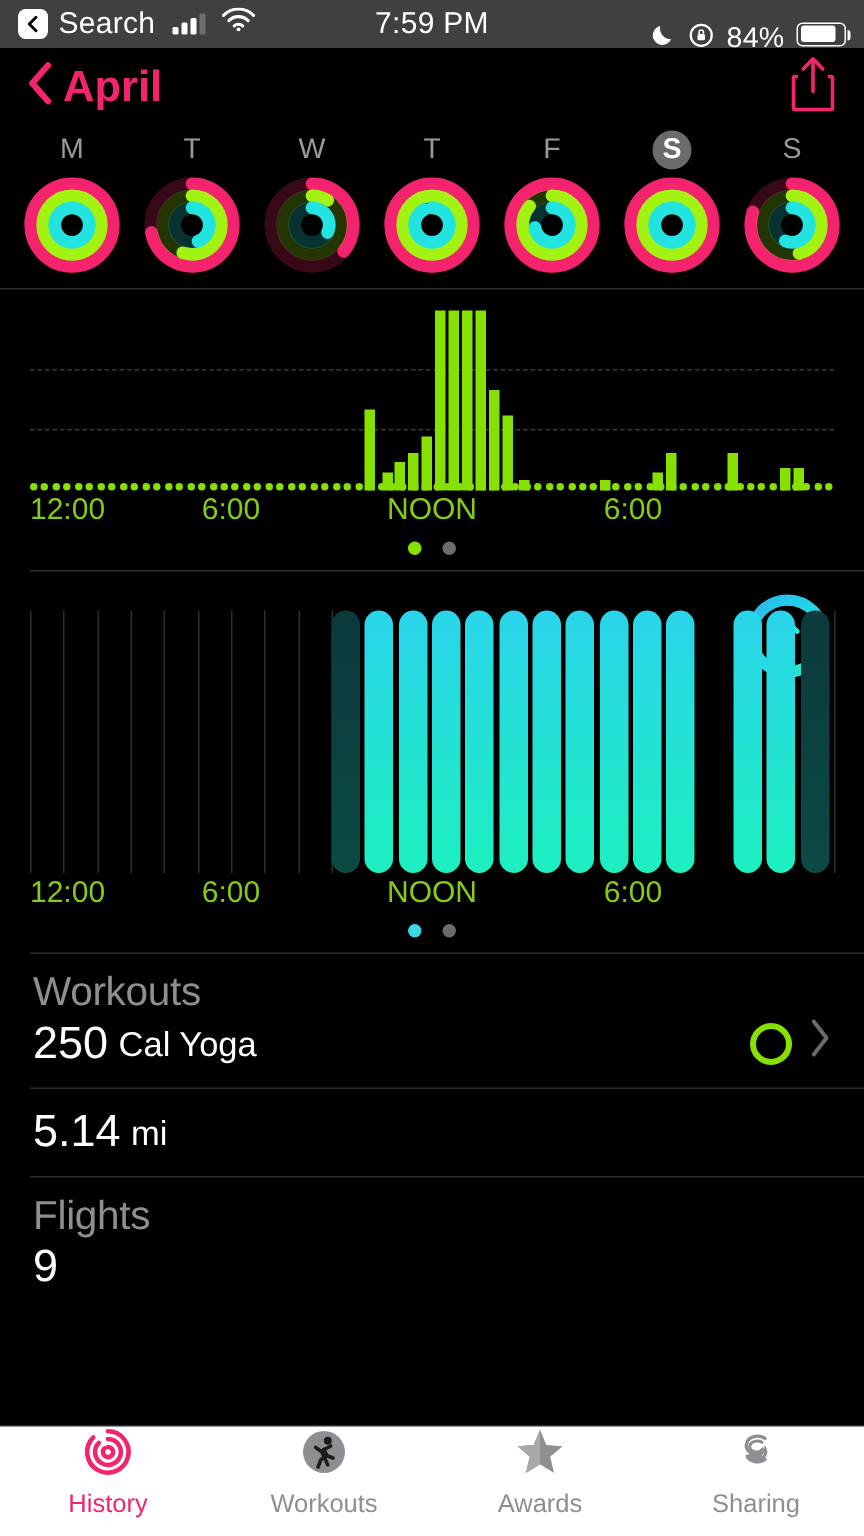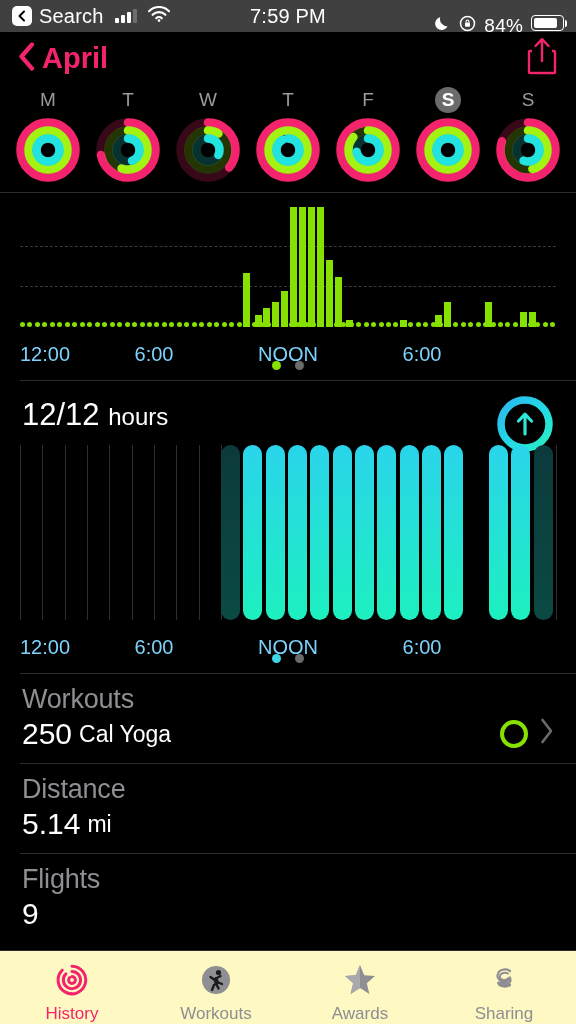--- a/index.html
+++ b/index.html
@@ -73,21 +73,21 @@
 
   
   .chart-move{ position:relative; height:128px; margin:6px 20px 0; }
   .gridline{ position:absolute; left:0; right:0; height:0;
     border-top:1.5px dashed #3a3a3a; }
   .bar-move{ position:absolute; bottom:0; width:7px; background:#87e100; }
   .baseline-dots{ position:absolute; bottom:0; left:0; right:0; height:5px;
     display:flex; justify-content:space-between; }
   .baseline-dots i{ width:5px;height:5px;border-radius:50%;background:#87e100;display:block;}
   .axis{ position:relative; height:30px; margin:0 20px; }
-  .axis span{ position:absolute; top:16px; font-size:20px; color:#7dd3fc; transform:translateX(-50%); }
+  .axis span{ position:absolute; top:2px; font-size:20px; color:#84cc16; transform:translateX(-50%); }
   .pager{ display:flex; justify-content:center; gap:14px; padding:4px 0 10px; }
   .pager i{ width:9px;height:9px;border-radius:50%;background:#6b6b6b;display:block;}
   .pager i.on-green{ background:#87e100;}
   .pager i.on-cyan{ background:#3cd6e8;}
 
   
   .stand-head{ padding:14px 22px 4px; position:relative; }
   .stand-title{ font-size:33px; color:#2ee6d6; letter-spacing:-.3px;}
   .stand-value{ font-size:31px; margin-top:2px; }
   .stand-value .unit{ font-size:24px; color:#fff;}
@@ -106,22 +106,22 @@
   .workout-right{ margin-left:auto; display:flex; align-items:center; gap:12px; }
   .w-ring{ width:28px;height:28px;border-radius:50%;border:4px solid #87e100;}
   .chev{ color:#6b6b6b; }
   .cols{ display:flex; }
   .cols > div{ flex:1; }
   .cols > div:nth-child(2){ padding-left:42px; }
 
   
   .tabbar{
     position:absolute; bottom:0; left:0; right:0; height:74px;
-    background:#fef9c3; border-top:1px solid #2c2c2e;
-    display:flex; align-items:flex-end;
+    background:#ffffff; border-top:1px solid #2c2c2e;
+    display:flex; align-items:flex-start;
   }
   .tab{ flex:1; display:flex; flex-direction:column; align-items:center; gap:3px; }
   .tab .tlabel{ font-size:17px; color:#8e8e93; }
   .tab.active .tlabel{ color:#f4236e; }
 </style>
 </head>
 <body>
 
 <div class="statusbar">
   <div class="sb-left">
@@ -378,24 +378,20 @@
     <span style="left: 75%;">6:00</span>
   </div>
 <div class="pager" id="move-pager">
     <i class="on-green"></i>
     <i></i>
   </div>
 
 <div class="hr"></div>
 
 <div class="stand-head">
-  <div class="stand-value">
-    <span>12/12</span>
-    <span class="unit">hours</span>
-  </div>
   <div class="stand-ring">
     <span>
       <svg width="62" height="62" viewBox="0 0 62 62">
         <defs>
           <linearGradient id="standRingGrad" x1="1" y1="0" x2="0" y2="1">
             <stop offset="0%" stop-color="#2ab6ef"></stop>
             <stop offset="55%" stop-color="#22dce4"></stop>
             <stop offset="100%" stop-color="#2ceec2"></stop>
           </linearGradient>
         </defs>
@@ -460,21 +456,20 @@
           </svg>
       </span>
     </span>
   </div>
 </div>
 
 <div class="hr"></div>
 
 <div class="row cols">
   <div>
-    <div class="row-label">Distance</div>
     <div class="row-value">
       <span>5.14</span>
       <span class="unit">mi</span>
     </div>
   </div>
 </div>
 
 <div class="hr"></div>
 
 <div class="row">

